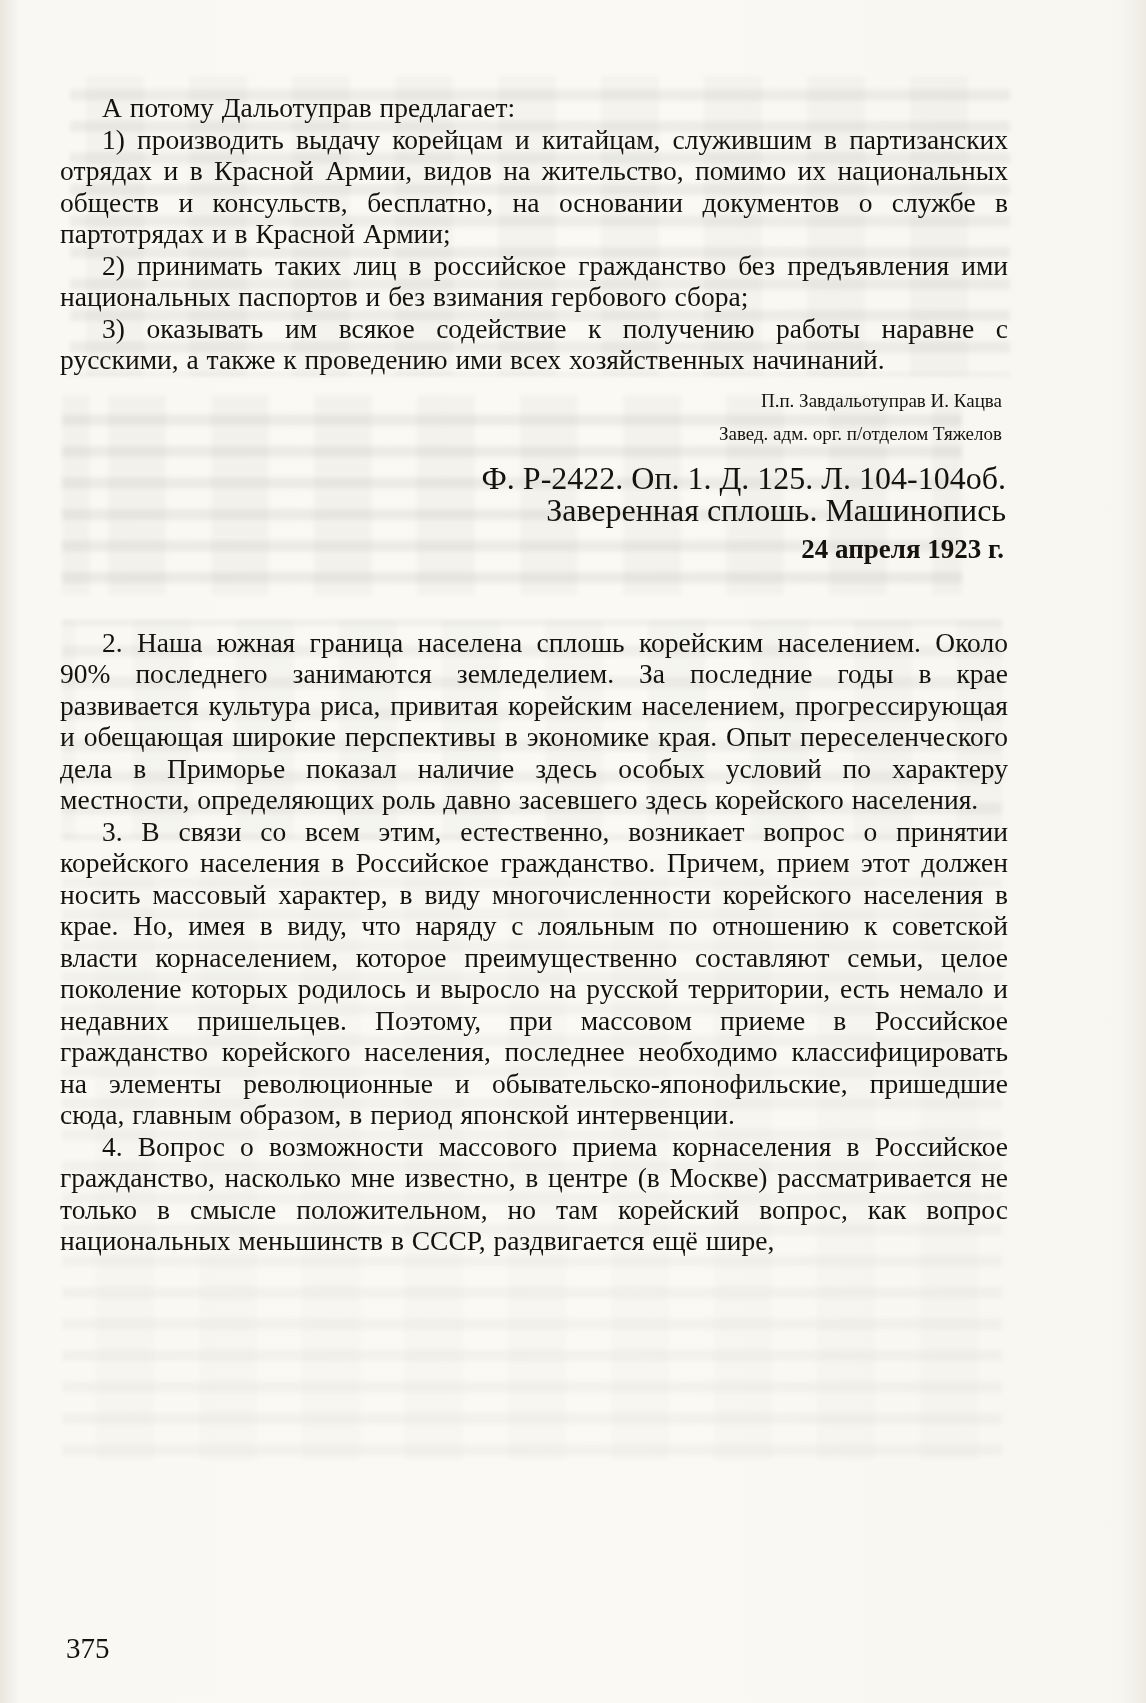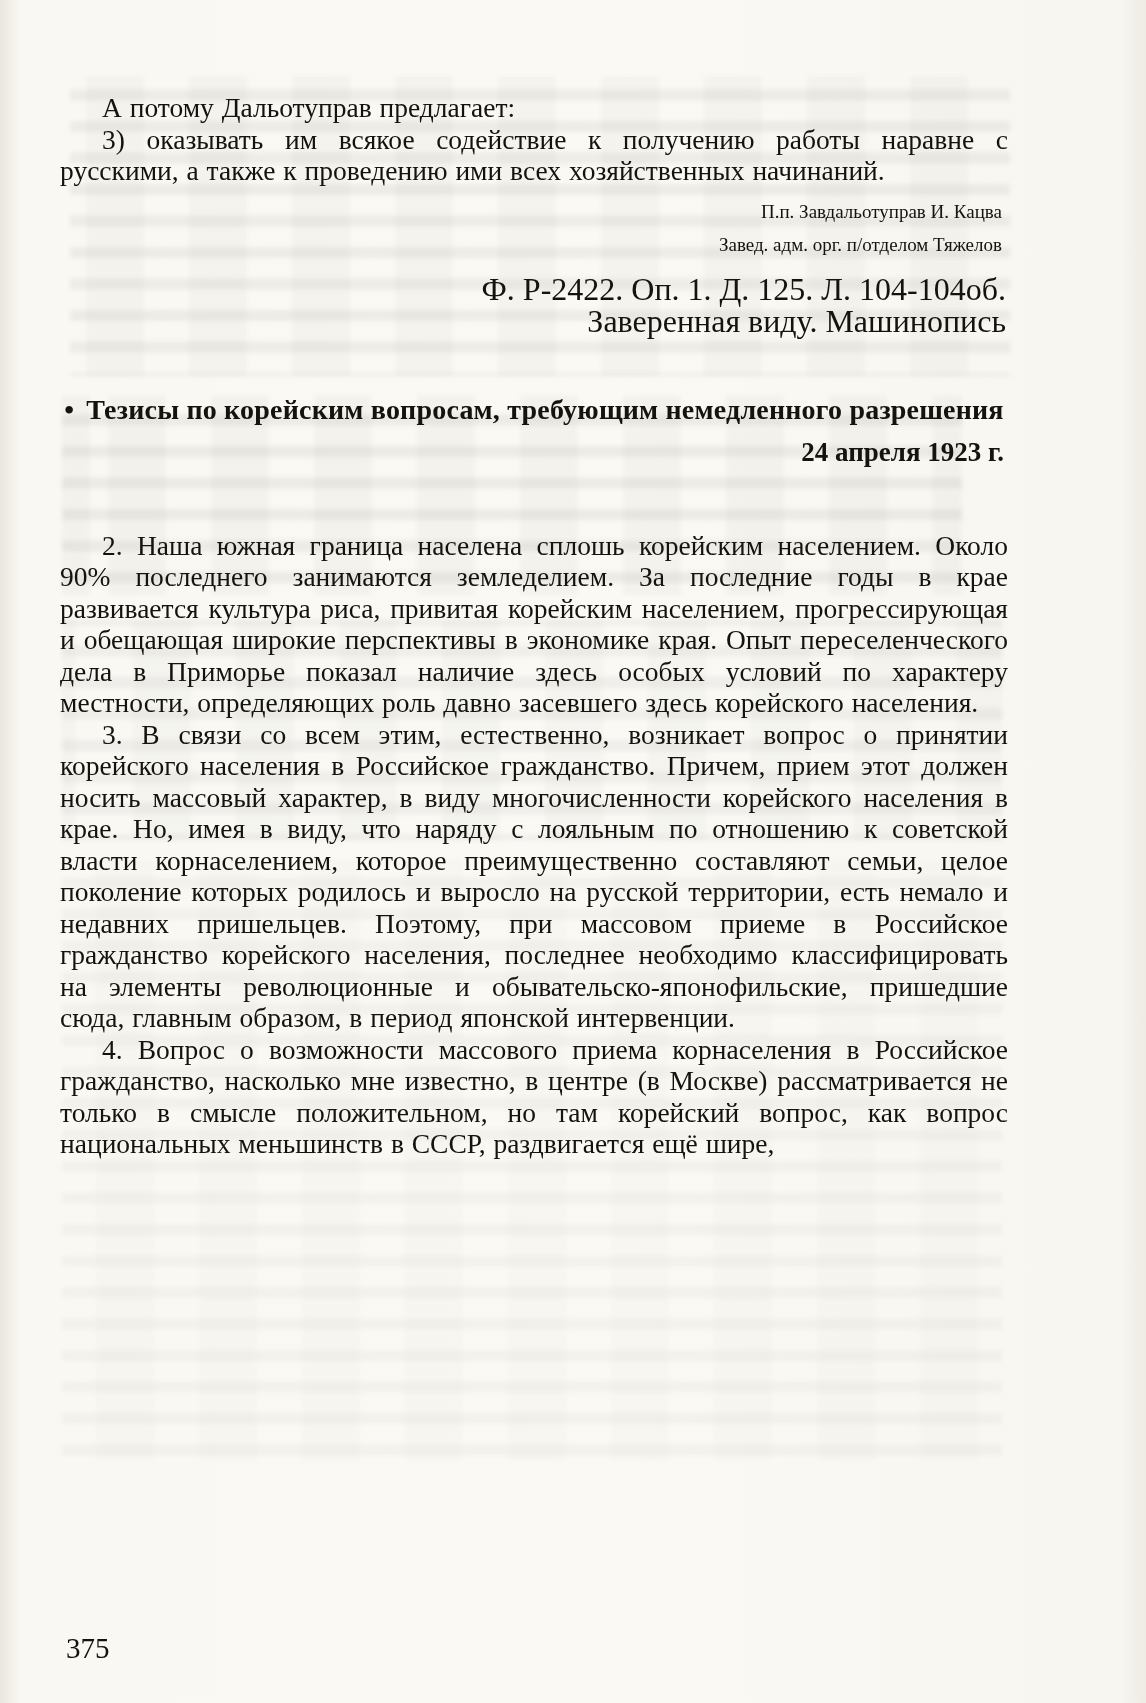--- a/index.html
+++ b/index.html
@@ -64,33 +64,34 @@
 
 <div class="page">
   <div class="bleed bleed-1"></div>
   <div class="bleed bleed-2"></div>
   <div class="bleed bleed-3"></div>
   <div class="bleed bleed-4"></div>
 
   <main class="content">
 
     <p class="para">А потому Дальотуправ предлагает:</p>
+    <p class="para">1) производить выдачу корейцам и китайцам, служившим в партизанских отрядах и в Красной Армии, видов на жительство, помимо их национальных обществ и консульств, бесплатно, на основании документов о службе в партотрядах и в Красной Армии;</p>
+    <p class="para">2) принимать таких лиц в российское гражданство без предъявления ими национальных паспортов и без взимания гербового сбора;</p>
     <p class="para">3) оказывать им всякое содействие к получению работы наравне с русскими, а также к проведению ими всех хозяйственных начинаний.</p>
 
     <div class="sig-block">
       <p class="sig">П.п. Завдальотуправ И. Кацва</p>
       <p class="sig">Завед. адм. орг. п/отделом Тяжелов</p>
     </div>
 
     <div class="ref-block">
       <p class="ref">Ф. Р-2422. Оп. 1. Д. 125. Л. 104-104об.</p>
-      <p class="ref">Заверенная виду. Машинопись</p>
+      <p class="ref">Заверенная сплошь. Машинопись</p>
     </div>
 
-    <h2 class="title"><span class="bullet">•</span><span>Тезисы по корейским вопросам, требующим немедленного разрешения</span></h2>
 
     <p class="date">24 апреля 1923 г.</p>
 
     <p class="para">2. Наша южная граница населена сплошь корейским населением. Около 90% последнего занимаются земледелием. За последние годы в крае развивается культура риса, привитая корейским населением, прогрессирующая и обещающая широкие перспективы в экономике края. Опыт переселенческого дела в Приморье показал наличие здесь особых условий по характеру местности, определяющих роль давно засевшего здесь корейского населения.</p>
     <p class="para">3. В связи со всем этим, естественно, возникает вопрос о принятии корейского населения в Российское гражданство. Причем, прием этот должен носить массовый характер, в виду многочисленности корейского населения в крае. Но, имея в виду, что наряду с лояльным по отношению к советской власти корнаселением, которое преимущественно составляют семьи, целое поколение которых родилось и выросло на русской территории, есть немало и недавних пришельцев. Поэтому, при массовом приеме в Российское гражданство корейского населения, последнее необходимо классифицировать на элементы революционные и обывательско-японофильские, пришедшие сюда, главным образом, в период японской интервенции.</p>
     <p class="para">4. Вопрос о возможности массового приема корнаселения в Российское гражданство, насколько мне известно, в центре (в Москве) рассматривается не только в смысле положительном, но там корейский вопрос, как вопрос национальных меньшинств в СССР, раздвигается ещё шире,</p>
 
   </main>
 
   <div class="pagenum">375</div>

